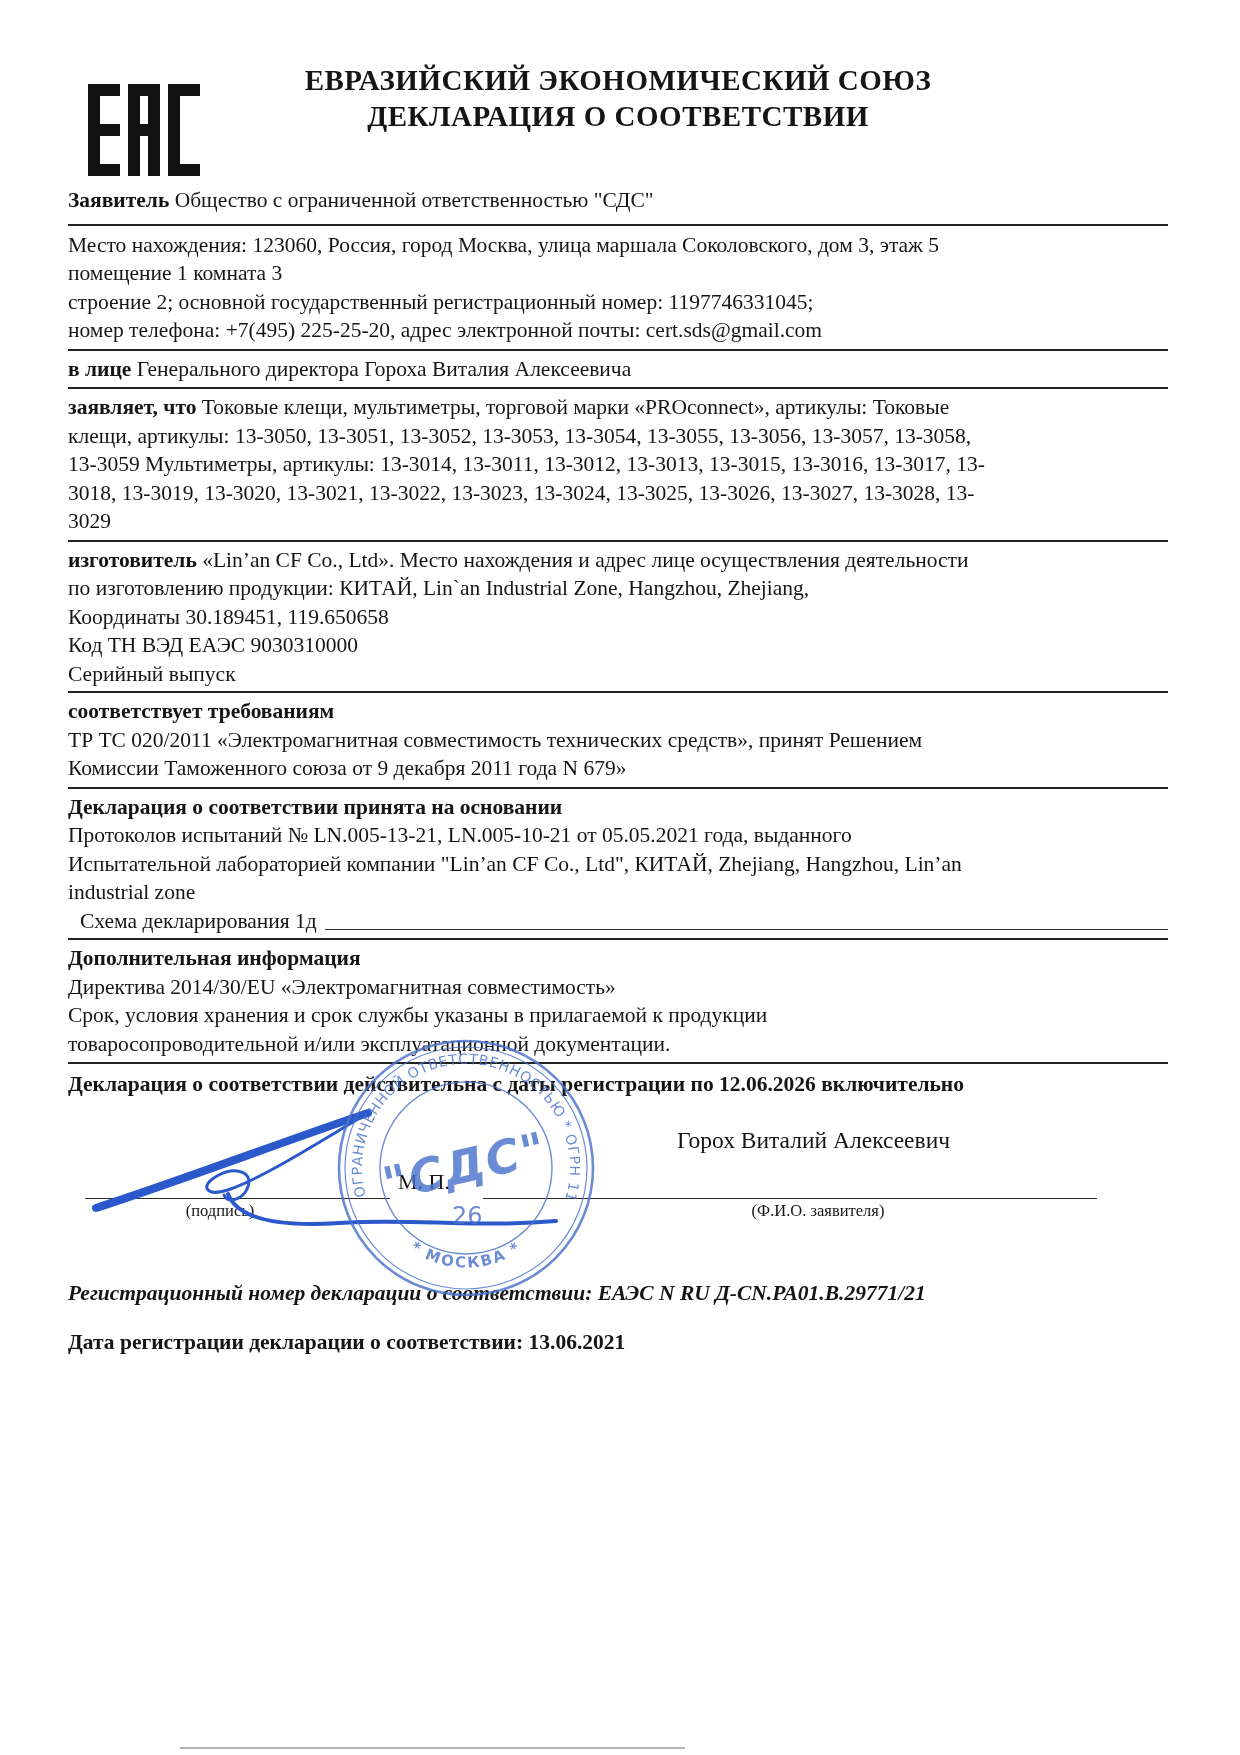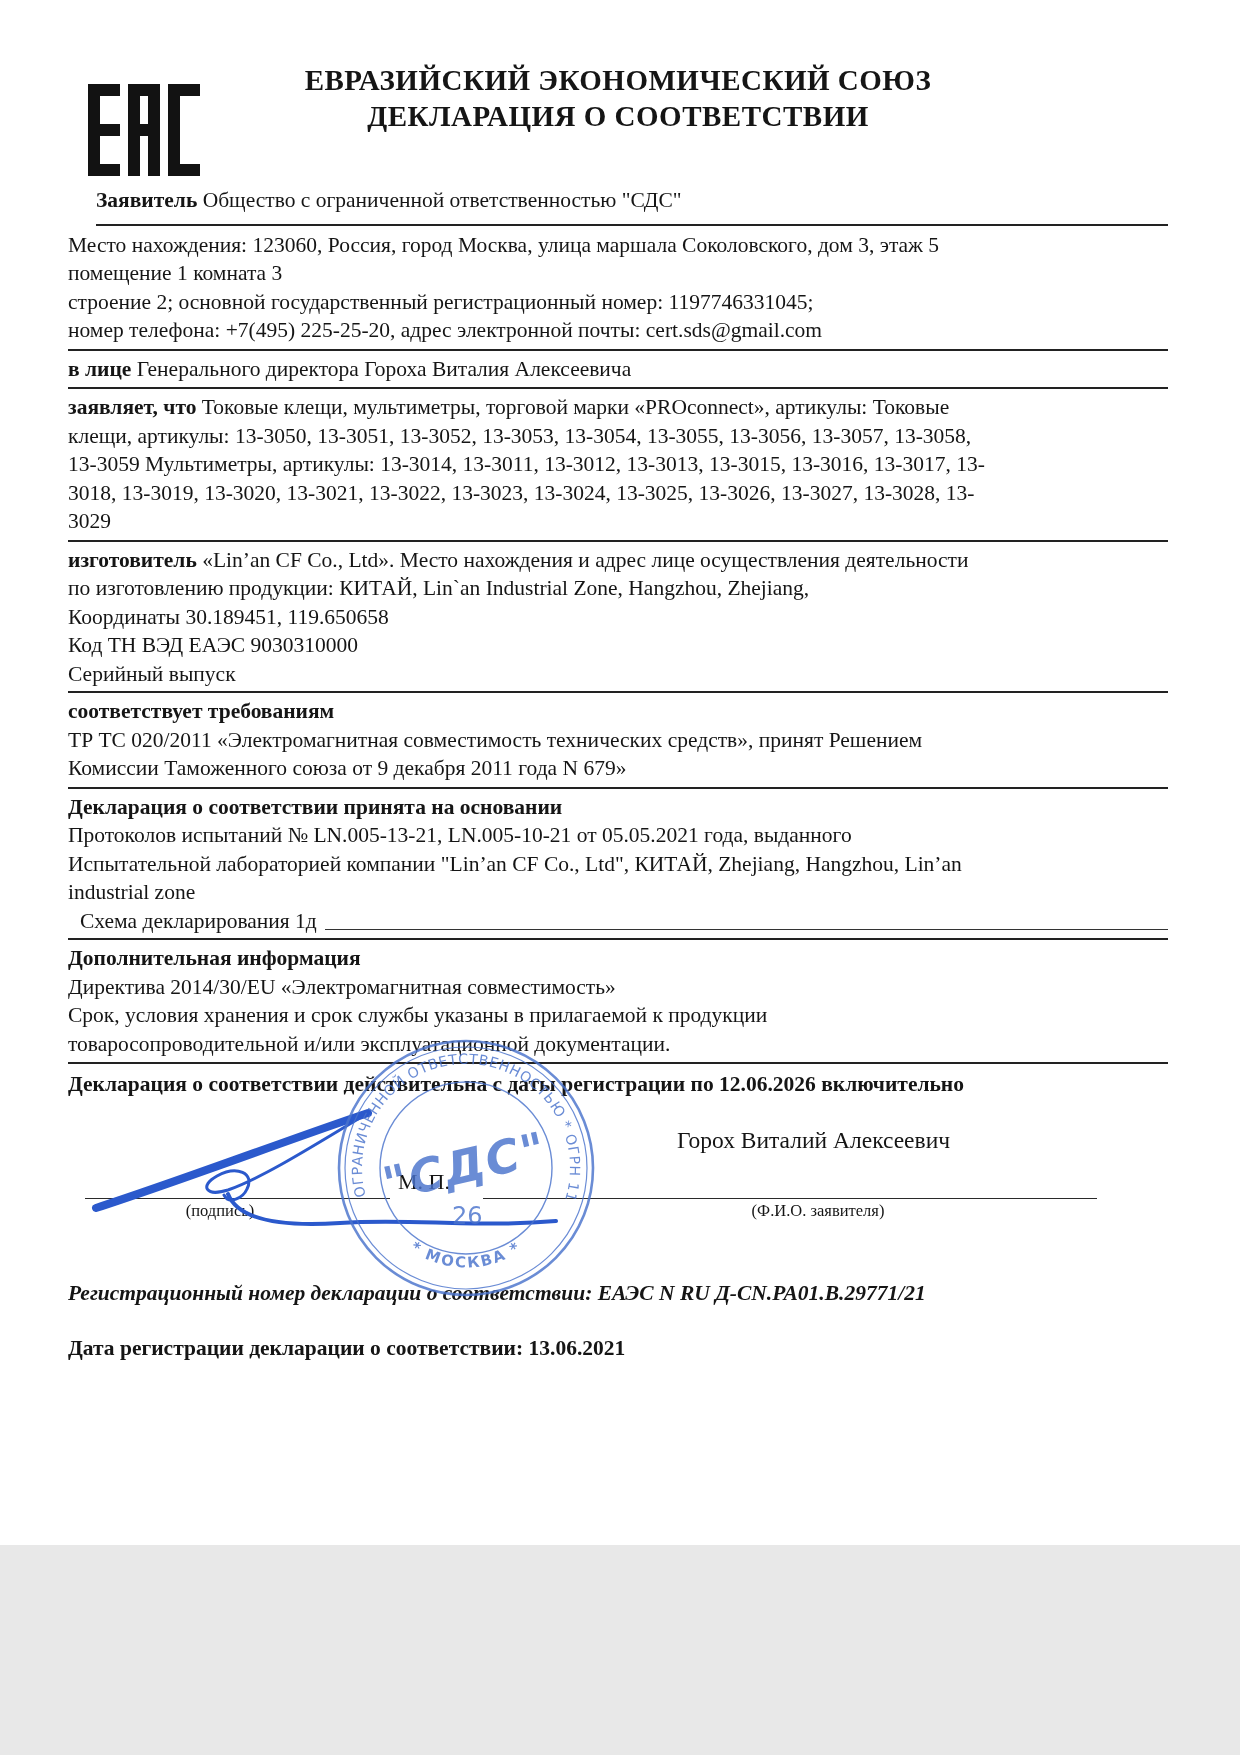--- a/index.html
+++ b/index.html
@@ -1,31 +1,31 @@
 <!DOCTYPE html>
 <html><head>
 <meta charset="utf-8">
 <style>
   html,body{margin:0;padding:0;background:#e8e8e8;}
   .page{
-    position:relative;width:1240px;height:1545px;background:#ffffff;
+    position:relative;width:1240px;height:1755px;background:#ffffff;
     font-family:"Liberation Serif", serif;color:#151515;overflow:hidden;
     margin:0 auto;
   }
   .content{position:absolute;left:68px;top:0;width:1100px;}
   
   .header{position:relative;margin-top:48px;height:130px;}
   .eac-logo{position:absolute;left:18px;top:32px;width:116px;height:100px;}
   .titles{text-align:center;font-weight:bold;font-size:29px;line-height:36px;padding-top:14px;letter-spacing:.5px;}
   
   .sec{border-bottom:2px solid #222;}
   .line{font-size:21.5px;line-height:28.5px;white-space:nowrap;}
   .lbl{font-weight:bold;}
   .bold-line{font-weight:bold;}
-  .s-applicant{padding:8px 0 9px;margin-left:28px;}
+  .s-applicant{padding:8px 0 9px;}
   .s-address{padding:5px 0 4px;}
   .s-repr{padding:4px 0 4px;}
   .s-declares{padding:4px 0 4px;}
   .s-manuf{padding:4px 0 3px;}
   .s-compl{padding:4px 0 4px;}
   .s-basis{padding:4px 0 3px;}
   .s-add{padding:4px 0 4px;}
   .s-valid{padding:6px 0 0;}
   .scheme-row{display:flex;margin-left:12px;}
   .scheme-fill{flex:1;border-bottom:1.6px solid #333;margin:0 0 5px 8px;}
@@ -36,21 +36,21 @@
   .sig-line.left{left:17px;width:305px;}
   .sig-line.right{left:415px;width:614px;}
   .caption{position:absolute;top:102px;font-size:16.5px;text-align:center;}
   .cap-sign{left:52px;width:200px;}
   .cap-name{left:600px;width:300px;}
   .mp-mark{position:absolute;left:330px;top:70px;font-size:22px;}
   .stamp-svg{position:absolute;left:262px;top:-67px;width:272px;height:272px;opacity:.82;}
   .sign-svg{position:absolute;left:10px;top:-5px;width:530px;height:150px;}
   
   .s-reg{margin-top:12px;font-style:italic;}
-  .s-date{margin-top:27px;}
+  .s-date{margin-top:21px;}
   .scan-artifact{position:absolute;left:180px;top:1747px;width:505px;height:2px;background:#6b6b6b;opacity:.5;}
 </style>
 </head>
 <body>
 
 <div class="page">
   <div class="content">
 
     <div class="header">
       <svg class="eac-logo" viewBox="0 0 56 50" aria-hidden="true">

